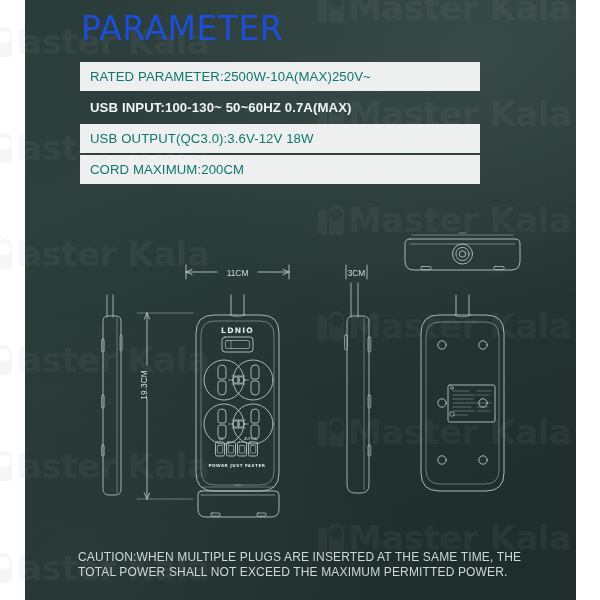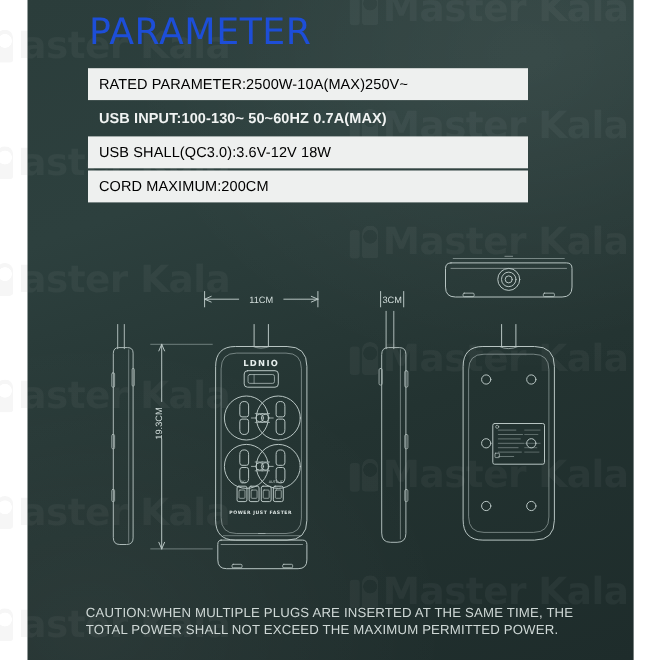--- a/index.html
+++ b/index.html
@@ -62,21 +62,21 @@
 
   
   #spec-list{position:absolute;left:80px;top:62px;width:400px;z-index:4;}
   .spec-row{
     height:29px;margin-bottom:2px;
     display:flex;align-items:center;
     padding-left:10px;
     font-size:13.2px;letter-spacing:0.1px;
     white-space:nowrap;
   }
-  .spec-row.filled{background:#eef0ef;color:#000000;}
+  .spec-row.filled{background:#eef0ef;color:#0f766e;}
   .spec-row.plain{background:transparent;color:#f0f3f2;font-weight:600;}
 
   
   #drawing{position:absolute;left:25px;top:217px;width:551px;height:310px;z-index:3;}
   #drawing svg{display:block;width:551px;height:310px;}
 
   
   #caution{
     position:absolute;left:78px;top:550px;width:430px;
     font-size:12px;line-height:14.6px;
@@ -193,21 +193,21 @@
   <div id="title">PARAMETER</div>
 
   <div id="spec-list">
     <div class="spec-row filled">
         <span>RATED PARAMETER:2500W-10A(MAX)250V~</span>
       </div>
     <div class="spec-row plain">
         <span>USB INPUT:100-130~ 50~60HZ 0.7A(MAX)</span>
       </div>
     <div class="spec-row filled">
-        <span>USB SHALL(QC3.0):3.6V-12V 18W</span>
+        <span>USB OUTPUT(QC3.0):3.6V-12V 18W</span>
       </div>
     <div class="spec-row filled">
         <span>CORD MAXIMUM:200CM</span>
       </div>
   </div>
 
   <div id="drawing">
   <svg viewBox="0 0 551 310" xmlns="http://www.w3.org/2000/svg" fill="none" stroke="#b9c6c4" stroke-width="0.9" stroke-linecap="round" stroke-linejoin="round">
 
     <g opacity="0.92">

